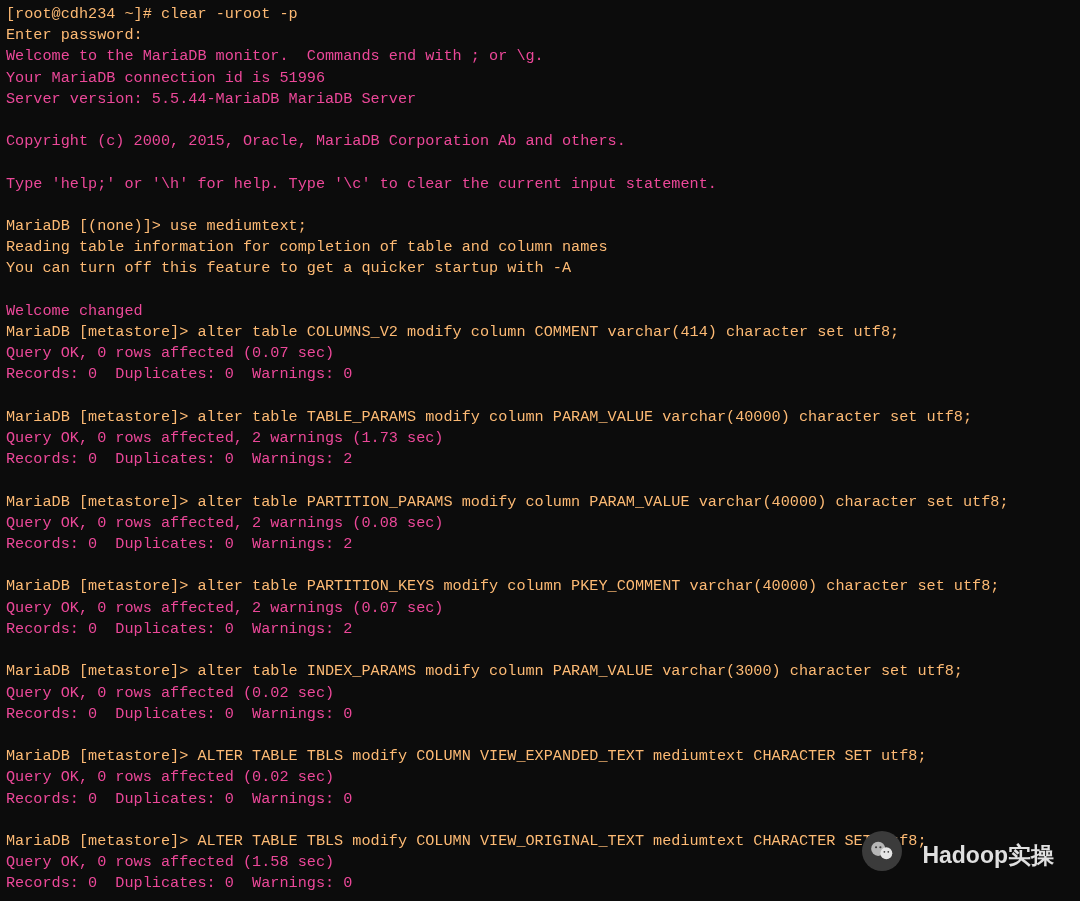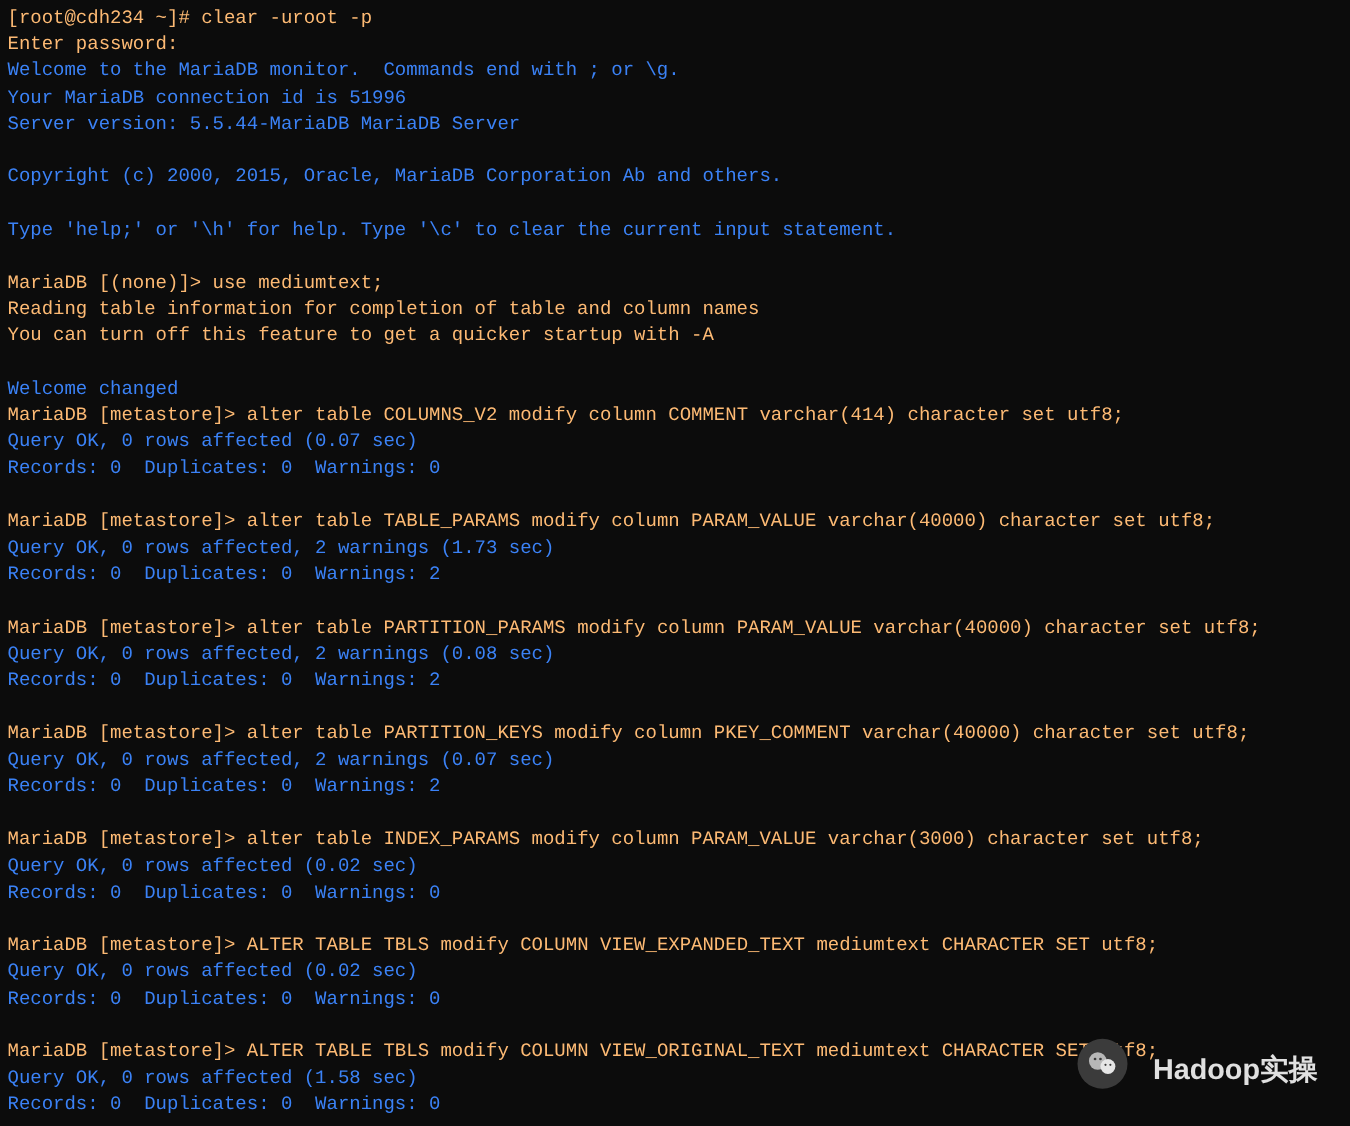--- a/index.html
+++ b/index.html
@@ -1,20 +1,20 @@
 <!DOCTYPE html>
 <html><head>
 <meta charset="utf-8">
 <style>
   html,body{margin:0;padding:0;background:#0c0c0c;width:1080px;height:901px;overflow:hidden}
   .terminal{background:#0c0c0c;width:1080px;height:901px;position:relative;
     font-family:"Consolas","Courier New",monospace;font-size:15.2px;line-height:21.2px;
     color:#e8e8e8;padding:4px 6px;box-sizing:border-box;white-space:pre}
   .green{color:#fdba74}
-  .white{color:#3b82f6}
+  .white{color:#ec4899}
   .watermark{position:absolute;right:26px;bottom:30px;display:flex;align-items:flex-end;gap:20px}
   .wm-bubble{width:40px;height:40px;border-radius:50%;background:#3b3b3b;display:flex;align-items:center;justify-content:center}
   .wm-bubble svg{width:26px;height:26px}
   .wm-text{color:#e0e0e0;font-family:"Microsoft YaHei","PingFang SC",sans-serif;font-size:23px;font-weight:600}
 </style>
 </head>
 <body>
 
 <div class="terminal"><span class="green">[root@cdh234 ~]# </span><span class="green">clear -uroot -p</span>
 <span class="green">Enter password:</span>

